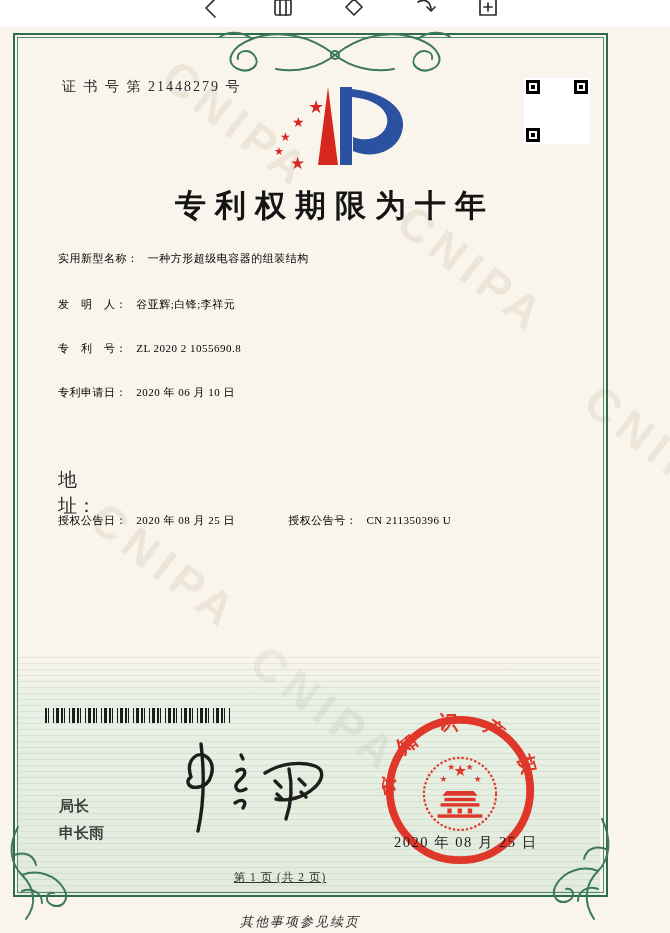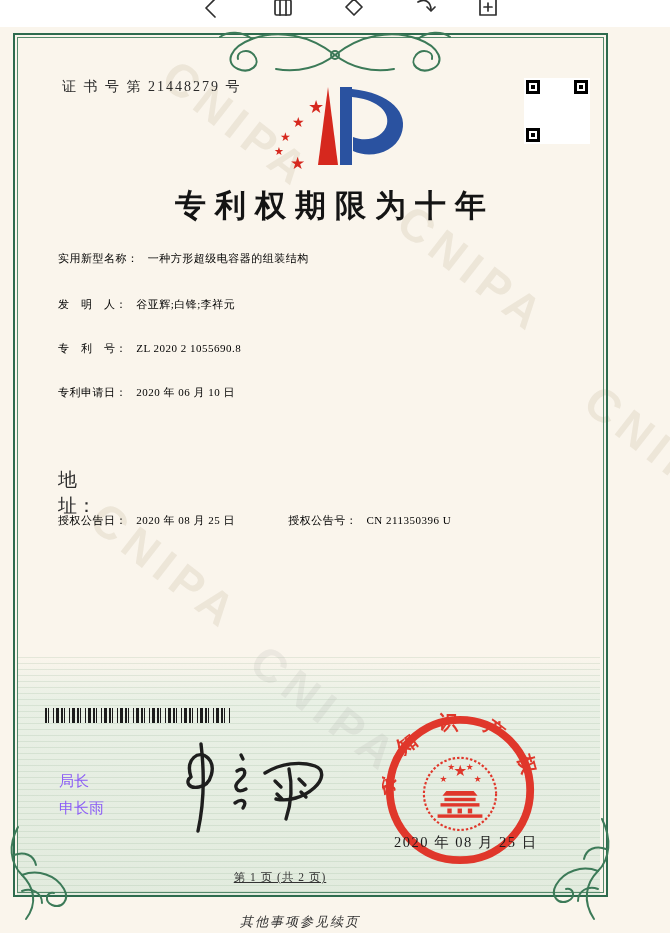--- a/index.html
+++ b/index.html
@@ -46,23 +46,23 @@
   .addr-row .val{white-space:pre-line;width:390px;line-height:20px;}
   .grant-pair{white-space:nowrap;}
   .paras{position:absolute;left:40px;top:518px;width:562px;z-index:4;
          font-size:13.5px;line-height:24px;color:#222;font-style:italic;text-align:justify;}
   .paras p{margin:0;text-indent:2em;letter-spacing:1px;}
   
   .barcode{position:absolute;left:45px;top:681px;width:186px;height:15px;z-index:4;
       background:repeating-linear-gradient(90deg,#1c1c1c 0 2px,rgba(0,0,0,0) 2px 3px,
         #1c1c1c 3px 4px,rgba(0,0,0,0) 4px 8px,#1c1c1c 8px 9px,rgba(0,0,0,0) 9px 11px,
         #1c1c1c 11px 14px,rgba(0,0,0,0) 14px 16px);}
-  .officer{position:absolute;left:59px;top:740px;z-index:4;
-      font-family:"Liberation Sans","DejaVu Sans",sans-serif;font-weight:normal;
-      font-size:15px;color:#8b5cf6;line-height:27px;}
+  .officer{position:absolute;left:59px;top:765px;z-index:4;
+      font-family:"Liberation Sans","DejaVu Sans",sans-serif;font-weight:bold;
+      font-size:15px;color:#404040;line-height:27px;}
   .signature{position:absolute;left:175px;top:712px;z-index:4;}
   .signature svg{stroke:#1e1e1e;fill:none;stroke-width:3.4;stroke-linecap:round;stroke-linejoin:round;}
   .seal{position:absolute;left:382px;top:685px;width:156px;height:156px;z-index:4;opacity:0.93;}
   .seal-date{position:absolute;left:394px;top:806px;z-index:4;font-size:14.5px;color:#1d1d1d;letter-spacing:1.5px;white-space:nowrap;}
   .page-info{position:absolute;left:180px;top:843px;width:200px;text-align:center;z-index:4;
       font-size:11.5px;color:#333;letter-spacing:1px;text-decoration:underline;}
   .cont-note{position:absolute;left:200px;top:886px;width:200px;height:20px;overflow:hidden;z-index:4;
       text-align:center;font-size:13px;font-style:italic;color:#333;letter-spacing:2px;}
 </style>
 </head>

